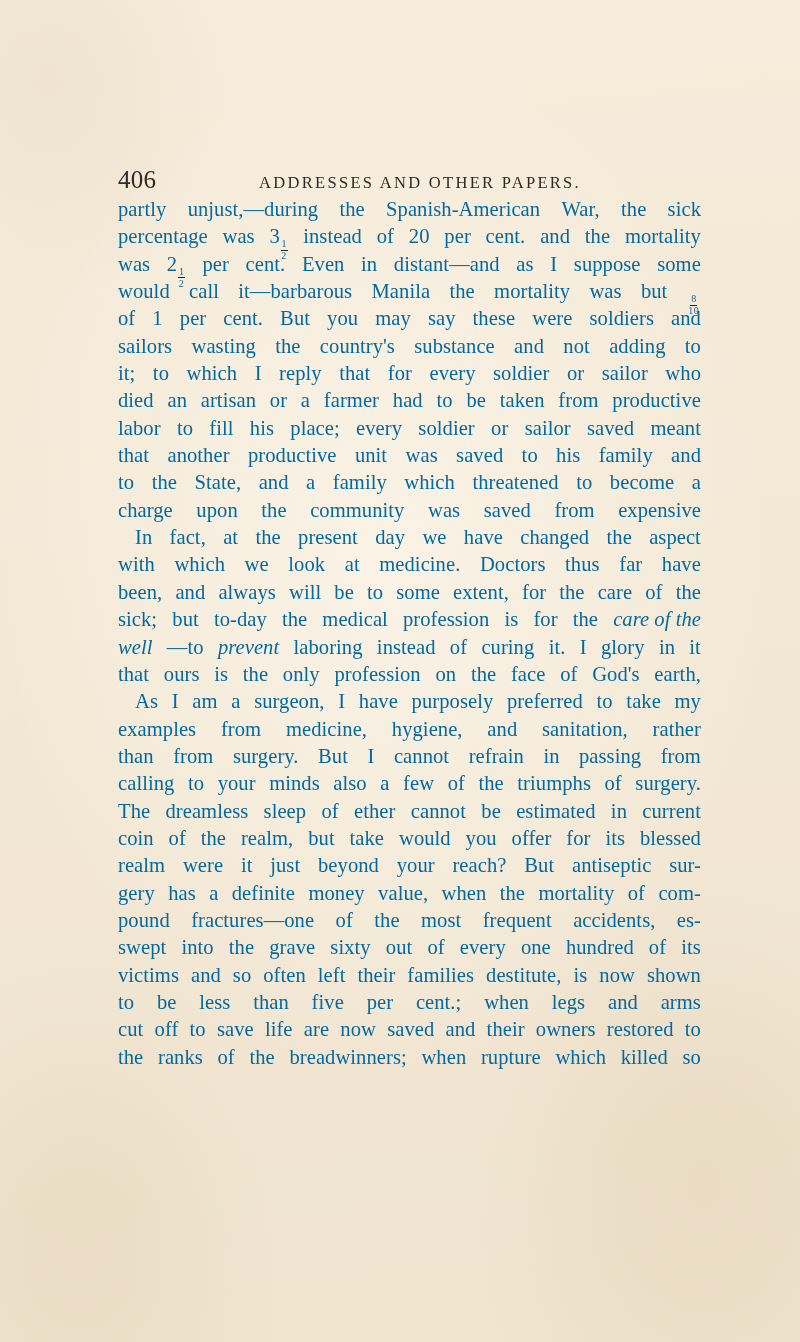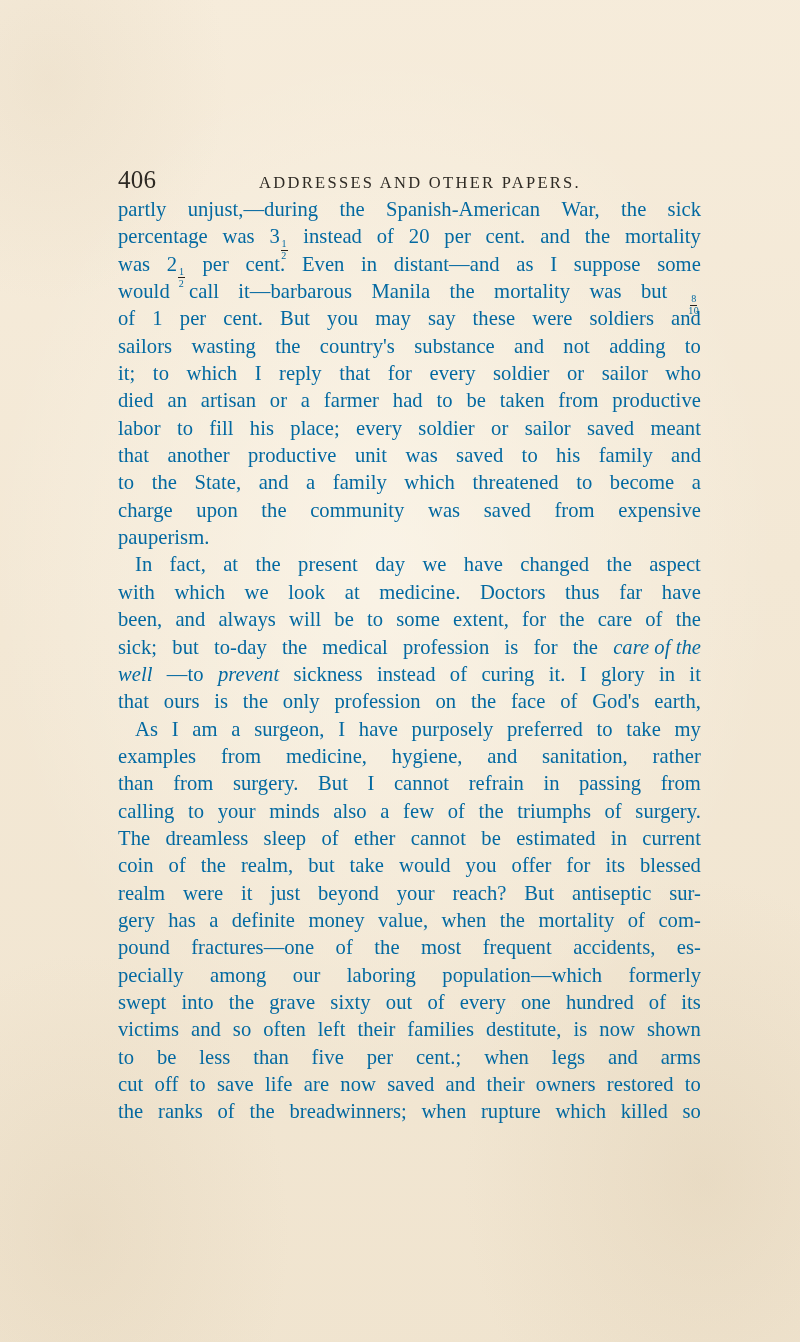--- a/index.html
+++ b/index.html
@@ -293,21 +293,20 @@
         <span class="w">charge</span>
         <span class="w">upon</span>
         <span class="w">the</span>
         <span class="w">community</span>
         <span class="w">was</span>
         <span class="w">saved</span>
         <span class="w">from</span>
         <span class="w">expensive</span>
       </div>
 
-    <div class="line last">pauperism.</div>
 
     <div class="line just indent">
         <span class="w">In</span>
         <span class="w">fact,</span>
         <span class="w">at</span>
         <span class="w">the</span>
         <span class="w">present</span>
         <span class="w">day</span>
         <span class="w">we</span>
         <span class="w">have</span>
@@ -355,21 +354,21 @@
         <span class="w">is</span>
         <span class="w">for</span>
         <span class="w">the</span>
         <span class="w it">care of the</span>
       </div>
 
     <div class="line just">
         <span class="w it">well</span>
         <span class="w">—to</span>
         <span class="w it">prevent</span>
-        <span class="w">sickness</span>
+        <span class="w">laboring</span>
         <span class="w">instead</span>
         <span class="w">of</span>
         <span class="w">curing</span>
         <span class="w">it.</span>
         <span class="w">I</span>
         <span class="w">glory</span>
         <span class="w">in</span>
         <span class="w">it</span>
       </div>
 
@@ -501,28 +500,20 @@
         <span class="w">pound</span>
         <span class="w">fractures—one</span>
         <span class="w">of</span>
         <span class="w">the</span>
         <span class="w">most</span>
         <span class="w">frequent</span>
         <span class="w">accidents,</span>
         <span class="w">es-</span>
       </div>
 
-    <div class="line just">
-        <span class="w">pecially</span>
-        <span class="w">among</span>
-        <span class="w">our</span>
-        <span class="w">laboring</span>
-        <span class="w">population—which</span>
-        <span class="w">formerly</span>
-      </div>
 
     <div class="line just">
         <span class="w">swept</span>
         <span class="w">into</span>
         <span class="w">the</span>
         <span class="w">grave</span>
         <span class="w">sixty</span>
         <span class="w">out</span>
         <span class="w">of</span>
         <span class="w">every</span>

